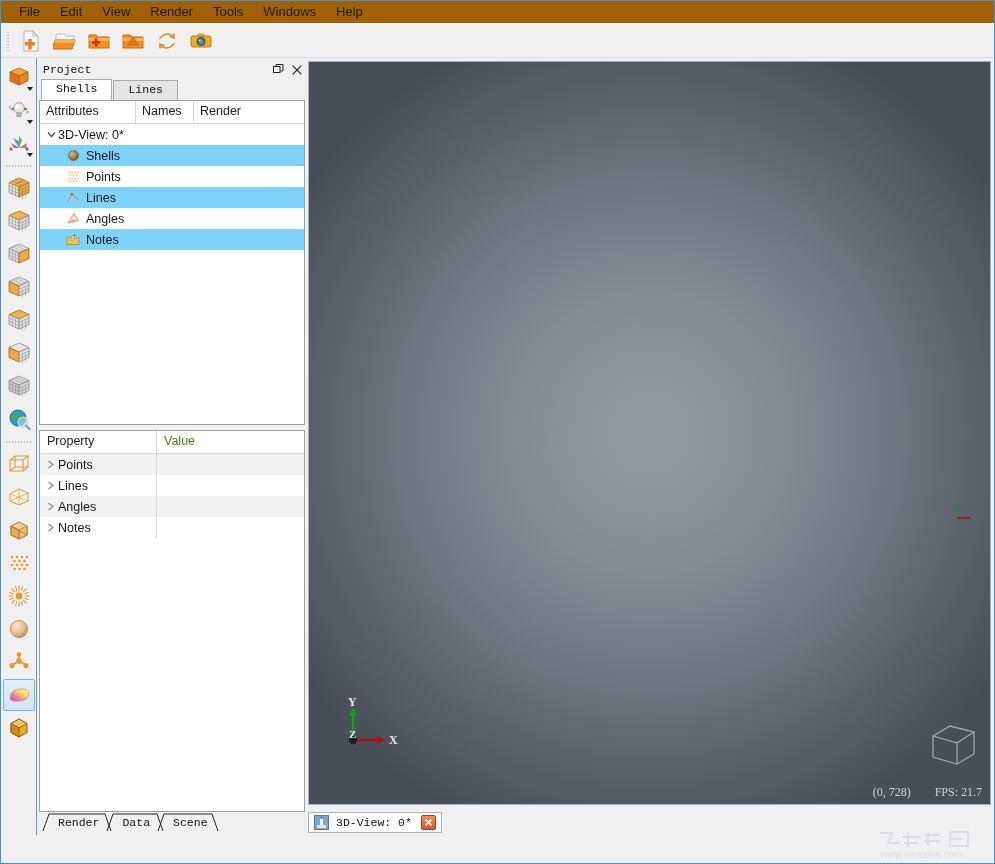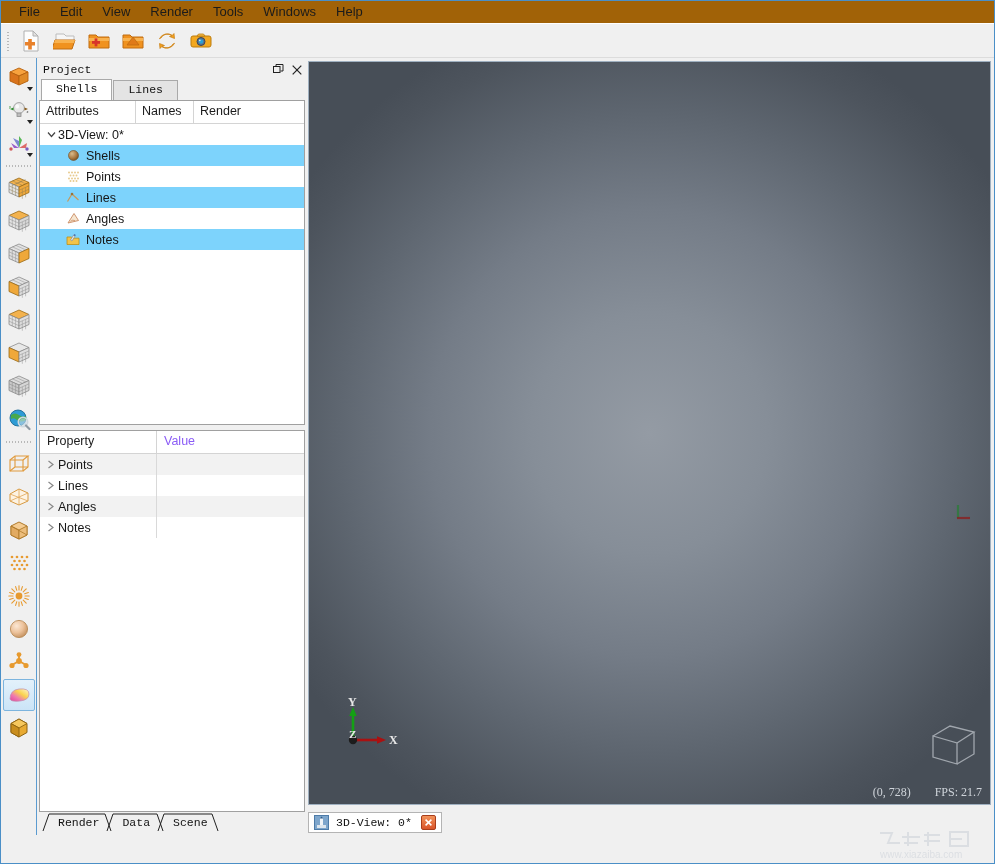--- a/index.html
+++ b/index.html
@@ -148,21 +148,21 @@
   .tree-child{padding-left:24px;}
   .ticon{width:18px;display:flex;align-items:center;justify-content:center;margin-right:4px;}
   .ticon svg{display:block;}
 
   .prop-box{
     flex:1 1 auto;margin-top:5px;background:#fff;border:1px solid #a0a0a0;
     box-sizing:border-box;overflow:hidden;display:flex;flex-direction:column;
   }
   .prop-head{display:flex;height:22px;border-bottom:1px solid #d4d4d4;}
   .ph-a{width:117px;font-size:12.5px;color:#1b1b1b;padding:3px 0 0 7px;border-right:1px solid #d4d4d4;box-sizing:border-box;}
-  .ph-b{flex:1;font-size:12.5px;color:#8b5cf6;padding:3px 0 0 7px;box-sizing:border-box;}
+  .ph-b{flex:1;font-size:12.5px;color:#4d7c0f;padding:3px 0 0 7px;box-sizing:border-box;}
   .prop-row{display:flex;height:21px;align-items:center;font-size:12.5px;color:#161616;}
   .prop-row.alt{background:#f2f2f2;}
   .pr-a{width:117px;display:flex;align-items:center;border-right:1px solid #d9d9d9;height:100%;box-sizing:border-box;}
   .pr-b{flex:1;height:100%;}
   .pr-chev{width:15px;display:flex;align-items:center;justify-content:center;color:#777;font-size:11px;padding-left:3px;}
 
   .tabs-bottom{height:20px;display:flex;align-items:flex-start;padding-left:3px;margin-top:1px;}
   .bt-tab{position:relative;height:18px;margin-right:-6px;}
   .bt-tab svg{display:block;position:absolute;left:0;top:0;}
   .bt-label{

